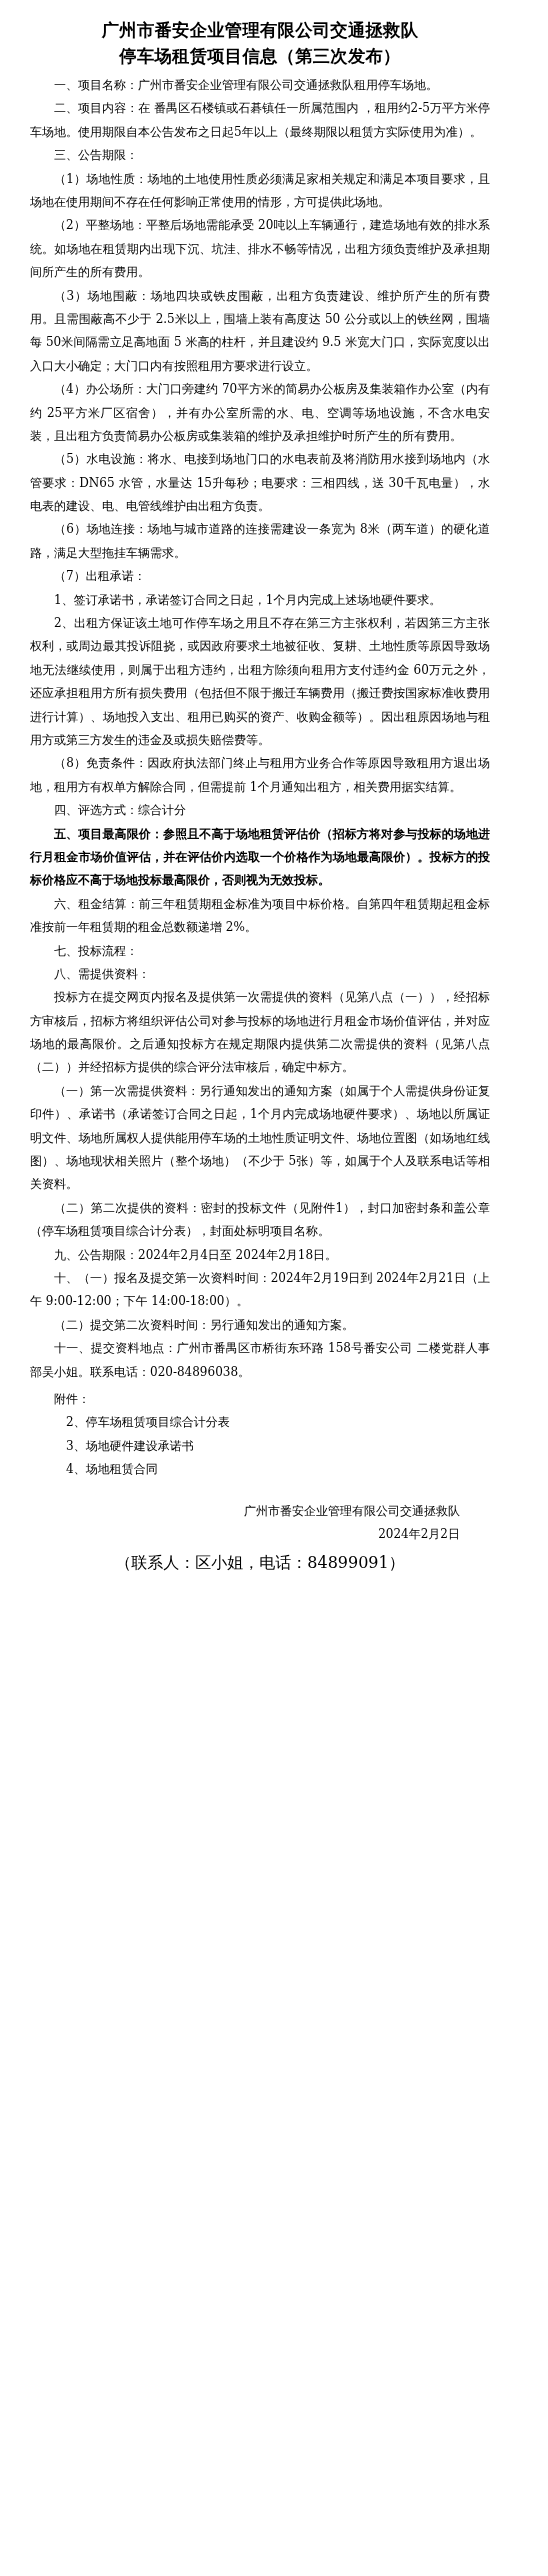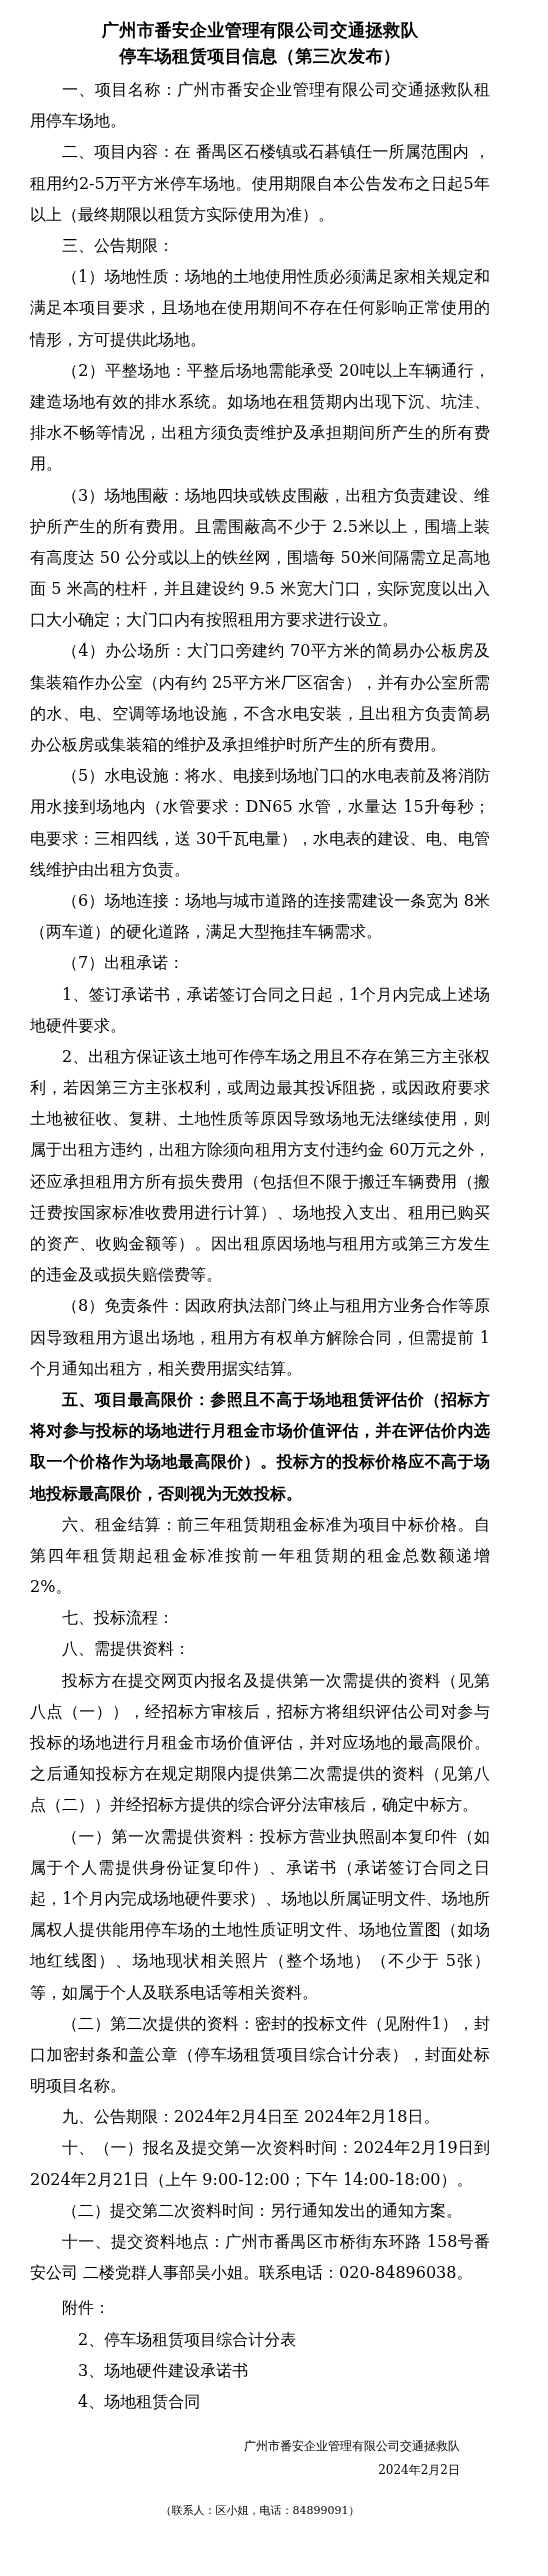--- a/index.html
+++ b/index.html
@@ -26,21 +26,21 @@
     font-size: 17.3px;
     line-height: 1.5;
     letter-spacing: 0.3px;
     margin: 0 0 4.2px 0;
   }
   .doc-title .line {
     display: block;
   }
   .body-text {
     font-family: "DejaVu Serif", "Liberation Serif", serif;
-    font-size: 16px;
+    font-size: 12px;
     line-height: 1.95;
     text-align: justify;
     text-justify: inter-ideograph;
   }
   p.para {
     margin: 0;
     text-indent: 2em;
   }
   .bold {
     font-weight: bold;
@@ -57,23 +57,23 @@
     text-align: right;
     font-family: "DejaVu Serif", "Liberation Serif", serif;
     font-size: 12px;
     line-height: 1.95;
     padding-right: 30px;
   }
   .signoff div {
     display: block;
   }
   .footer-note {
-    margin-top: 21px;
+    margin-top: 7px;
     font-family: "DejaVu Serif", "Liberation Serif", serif;
-    font-size: 11px;
+    font-size: 16px;
     text-align: center;
     color: #000;
   }
 </style>
 </head>
 <body>
 
 <div class="page">
 
   <div class="doc-title">
@@ -88,26 +88,27 @@
     <p class="para">（1）场地性质：场地的土地使用性质必须满足家相关规定和满足本项目要求，且场地在使用期间不存在任何影响正常使用的情形，方可提供此场地。</p>
     <p class="para">（2）平整场地：平整后场地需能承受 20吨以上车辆通行，建造场地有效的排水系统。如场地在租赁期内出现下沉、坑洼、排水不畅等情况，出租方须负责维护及承担期间所产生的所有费用。</p>
     <p class="para">（3）场地围蔽：场地四块或铁皮围蔽，出租方负责建设、维护所产生的所有费用。且需围蔽高不少于 2.5米以上，围墙上装有高度达 50 公分或以上的铁丝网，围墙每 50米间隔需立足高地面 5 米高的柱杆，并且建设约 9.5 米宽大门口，实际宽度以出入口大小确定；大门口内有按照租用方要求进行设立。</p>
     <p class="para">（4）办公场所：大门口旁建约 70平方米的简易办公板房及集装箱作办公室（内有约 25平方米厂区宿舍），并有办公室所需的水、电、空调等场地设施，不含水电安装，且出租方负责简易办公板房或集装箱的维护及承担维护时所产生的所有费用。</p>
     <p class="para">（5）水电设施：将水、电接到场地门口的水电表前及将消防用水接到场地内（水管要求：DN65 水管，水量达 15升每秒；电要求：三相四线，送 30千瓦电量），水电表的建设、电、电管线维护由出租方负责。</p>
     <p class="para">（6）场地连接：场地与城市道路的连接需建设一条宽为 8米（两车道）的硬化道路，满足大型拖挂车辆需求。</p>
     <p class="para">（7）出租承诺：</p>
     <p class="para">1、签订承诺书，承诺签订合同之日起，1个月内完成上述场地硬件要求。</p>
     <p class="para">2、出租方保证该土地可作停车场之用且不存在第三方主张权利，若因第三方主张权利，或周边最其投诉阻挠，或因政府要求土地被征收、复耕、土地性质等原因导致场地无法继续使用，则属于出租方违约，出租方除须向租用方支付违约金 60万元之外，还应承担租用方所有损失费用（包括但不限于搬迁车辆费用（搬迁费按国家标准收费用进行计算）、场地投入支出、租用已购买的资产、收购金额等）。因出租原因场地与租用方或第三方发生的违金及或损失赔偿费等。</p>
     <p class="para">（8）免责条件：因政府执法部门终止与租用方业务合作等原因导致租用方退出场地，租用方有权单方解除合同，但需提前 1个月通知出租方，相关费用据实结算。</p>
+    <p class="para">四、评选方式：综合计分</p>
     <p class="para bold">五、项目最高限价：参照且不高于场地租赁评估价（招标方将对参与投标的场地进行月租金市场价值评估，并在评估价内选取一个价格作为场地最高限价）。投标方的投标价格应不高于场地投标最高限价，否则视为无效投标。</p>
     <p class="para">六、租金结算：前三年租赁期租金标准为项目中标价格。自第四年租赁期起租金标准按前一年租赁期的租金总数额递增 2%。</p>
     <p class="para">七、投标流程：</p>
     <p class="para">八、需提供资料：</p>
     <p class="para">投标方在提交网页内报名及提供第一次需提供的资料（见第八点（一）），经招标方审核后，招标方将组织评估公司对参与投标的场地进行月租金市场价值评估，并对应场地的最高限价。之后通知投标方在规定期限内提供第二次需提供的资料（见第八点（二））并经招标方提供的综合评分法审核后，确定中标方。</p>
-    <p class="para">（一）第一次需提供资料：投标方营业执照副本复印件（如属于个人需提供身份证复印件）、承诺书（承诺签订合同之日起，1个月内完成场地硬件要求）、场地以所属证明文件、场地所属权人提供能用停车场的土地性质证明文件、场地位置图（如场地红线图）、场地现状相关照片（整个场地）（不少于 5张）等，如属于个人及联系电话等相关资料。</p>
+    <p class="para">（一）第一次需提供资料：另行通知发出的通知方案（如属于个人需提供身份证复印件）、承诺书（承诺签订合同之日起，1个月内完成场地硬件要求）、场地以所属证明文件、场地所属权人提供能用停车场的土地性质证明文件、场地位置图（如场地红线图）、场地现状相关照片（整个场地）（不少于 5张）等，如属于个人及联系电话等相关资料。</p>
     <p class="para">（二）第二次提供的资料：密封的投标文件（见附件1），封口加密封条和盖公章（停车场租赁项目综合计分表），封面处标明项目名称。</p>
     <p class="para">九、公告期限：2024年2月4日至 2024年2月18日。</p>
     <p class="para">十、（一）报名及提交第一次资料时间：2024年2月19日到 2024年2月21日（上午 9:00-12:00；下午 14:00-18:00）。</p>
     <p class="para">（二）提交第二次资料时间：另行通知发出的通知方案。</p>
     <p class="para">十一、提交资料地点：广州市番禺区市桥街东环路 158号番安公司 二楼党群人事部吴小姐。联系电话：020-84896038。</p>
   </div>
 
   <div class="body-text attach-block">
     <p class="para">附件：</p>
     <div class="attach-list">

